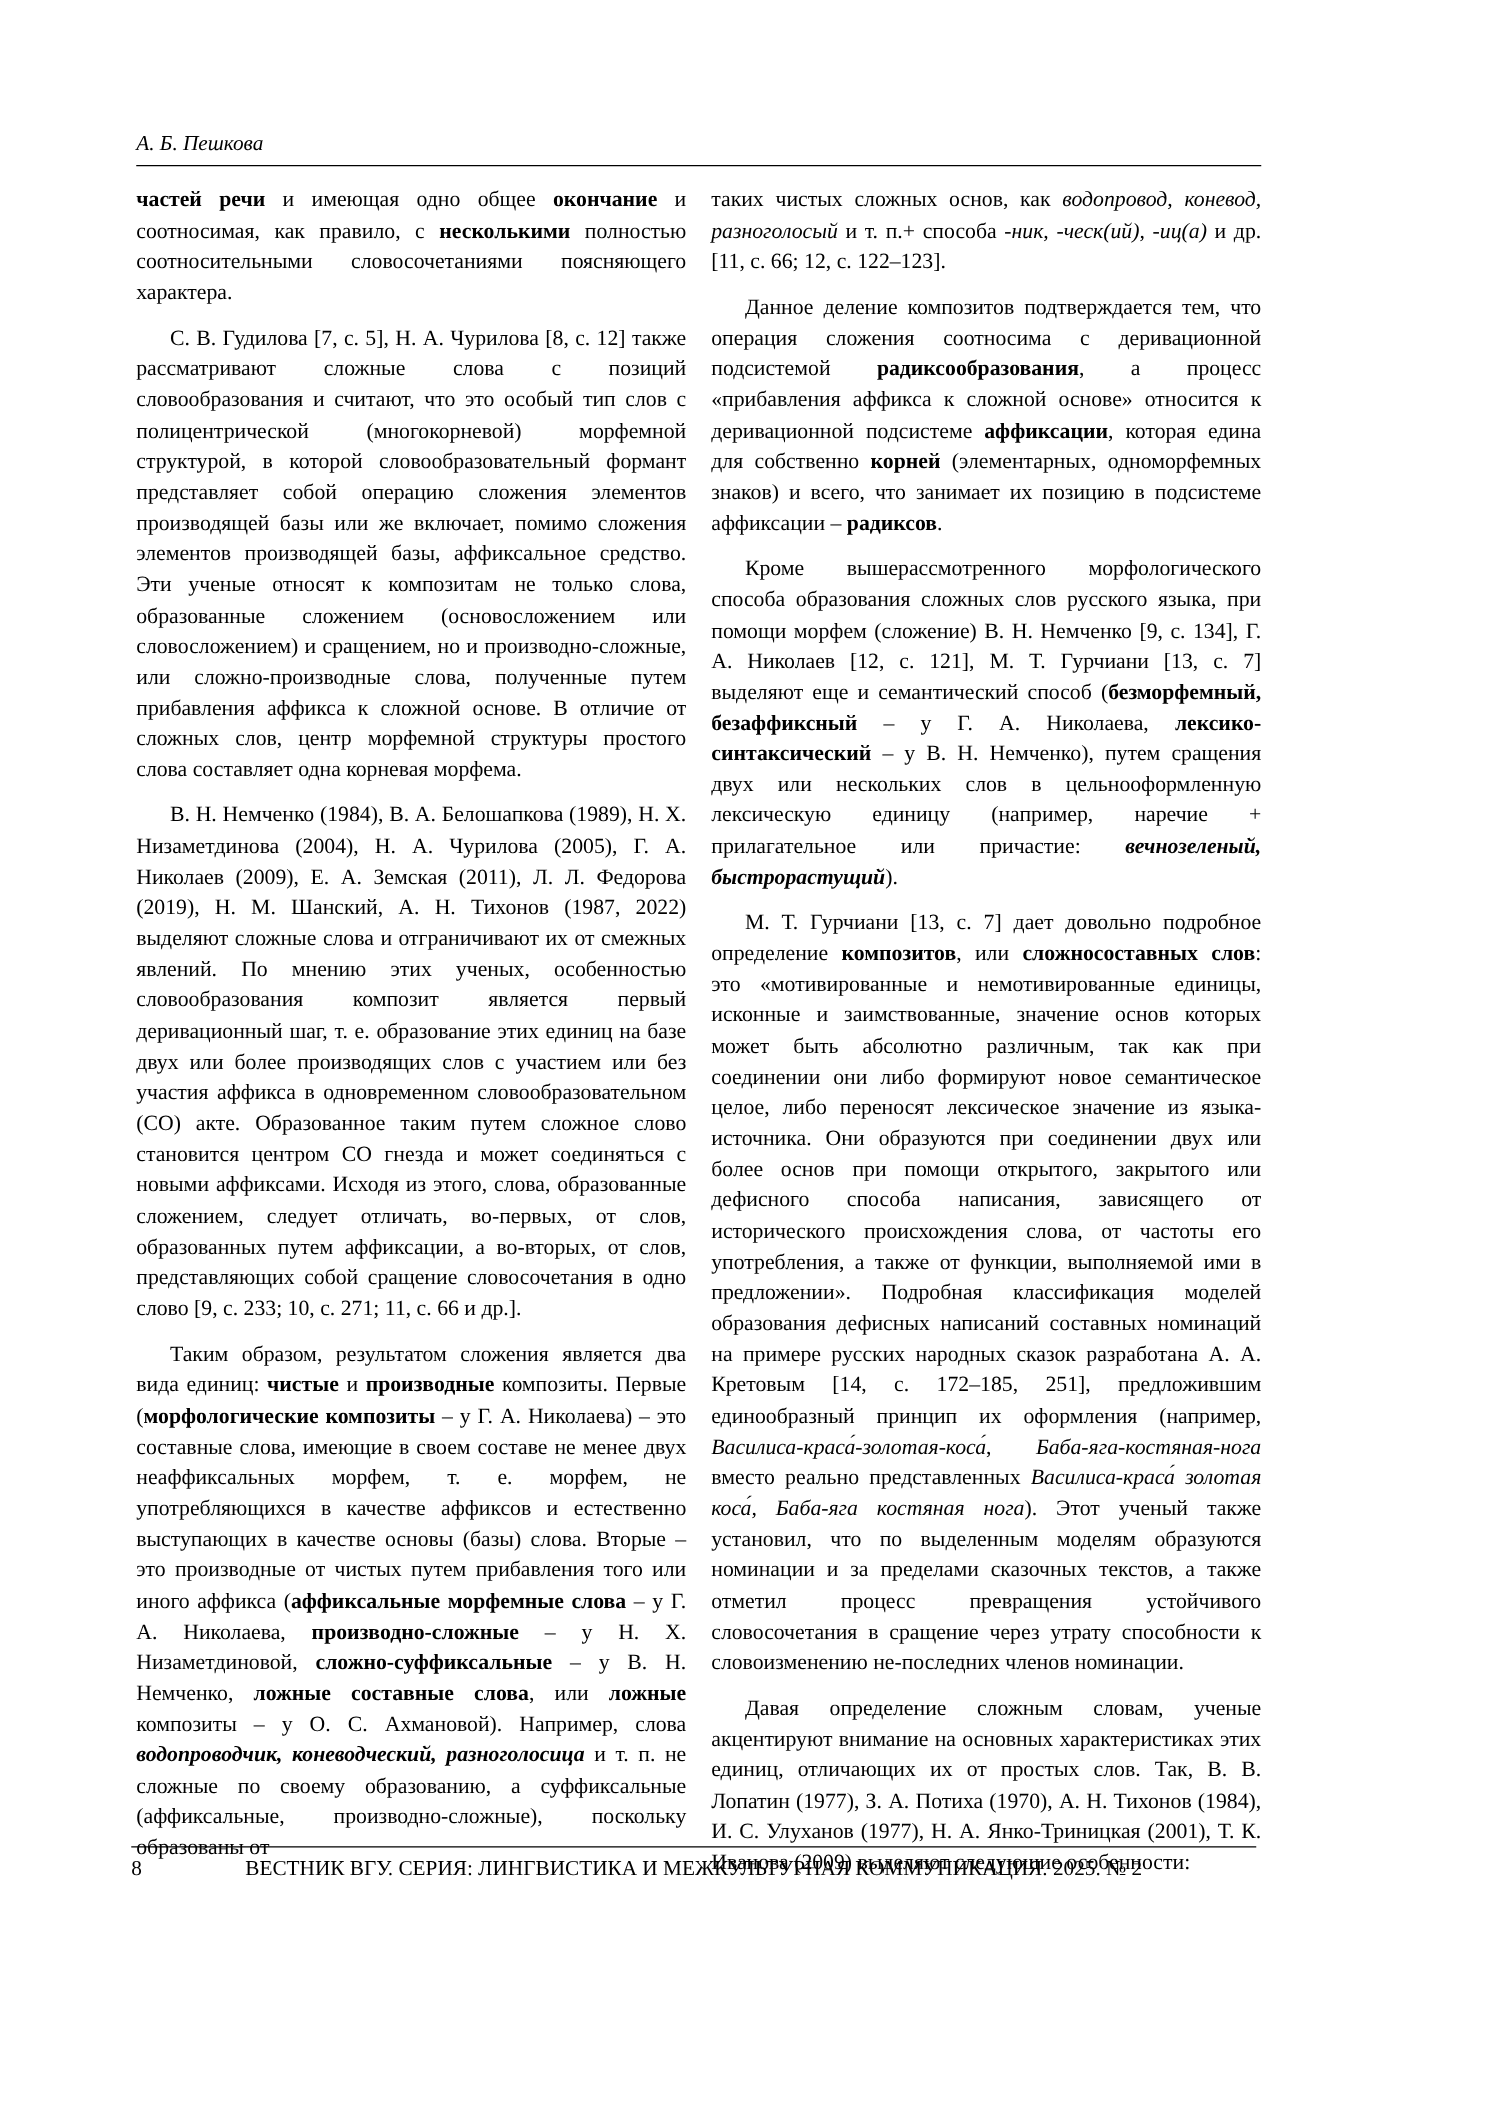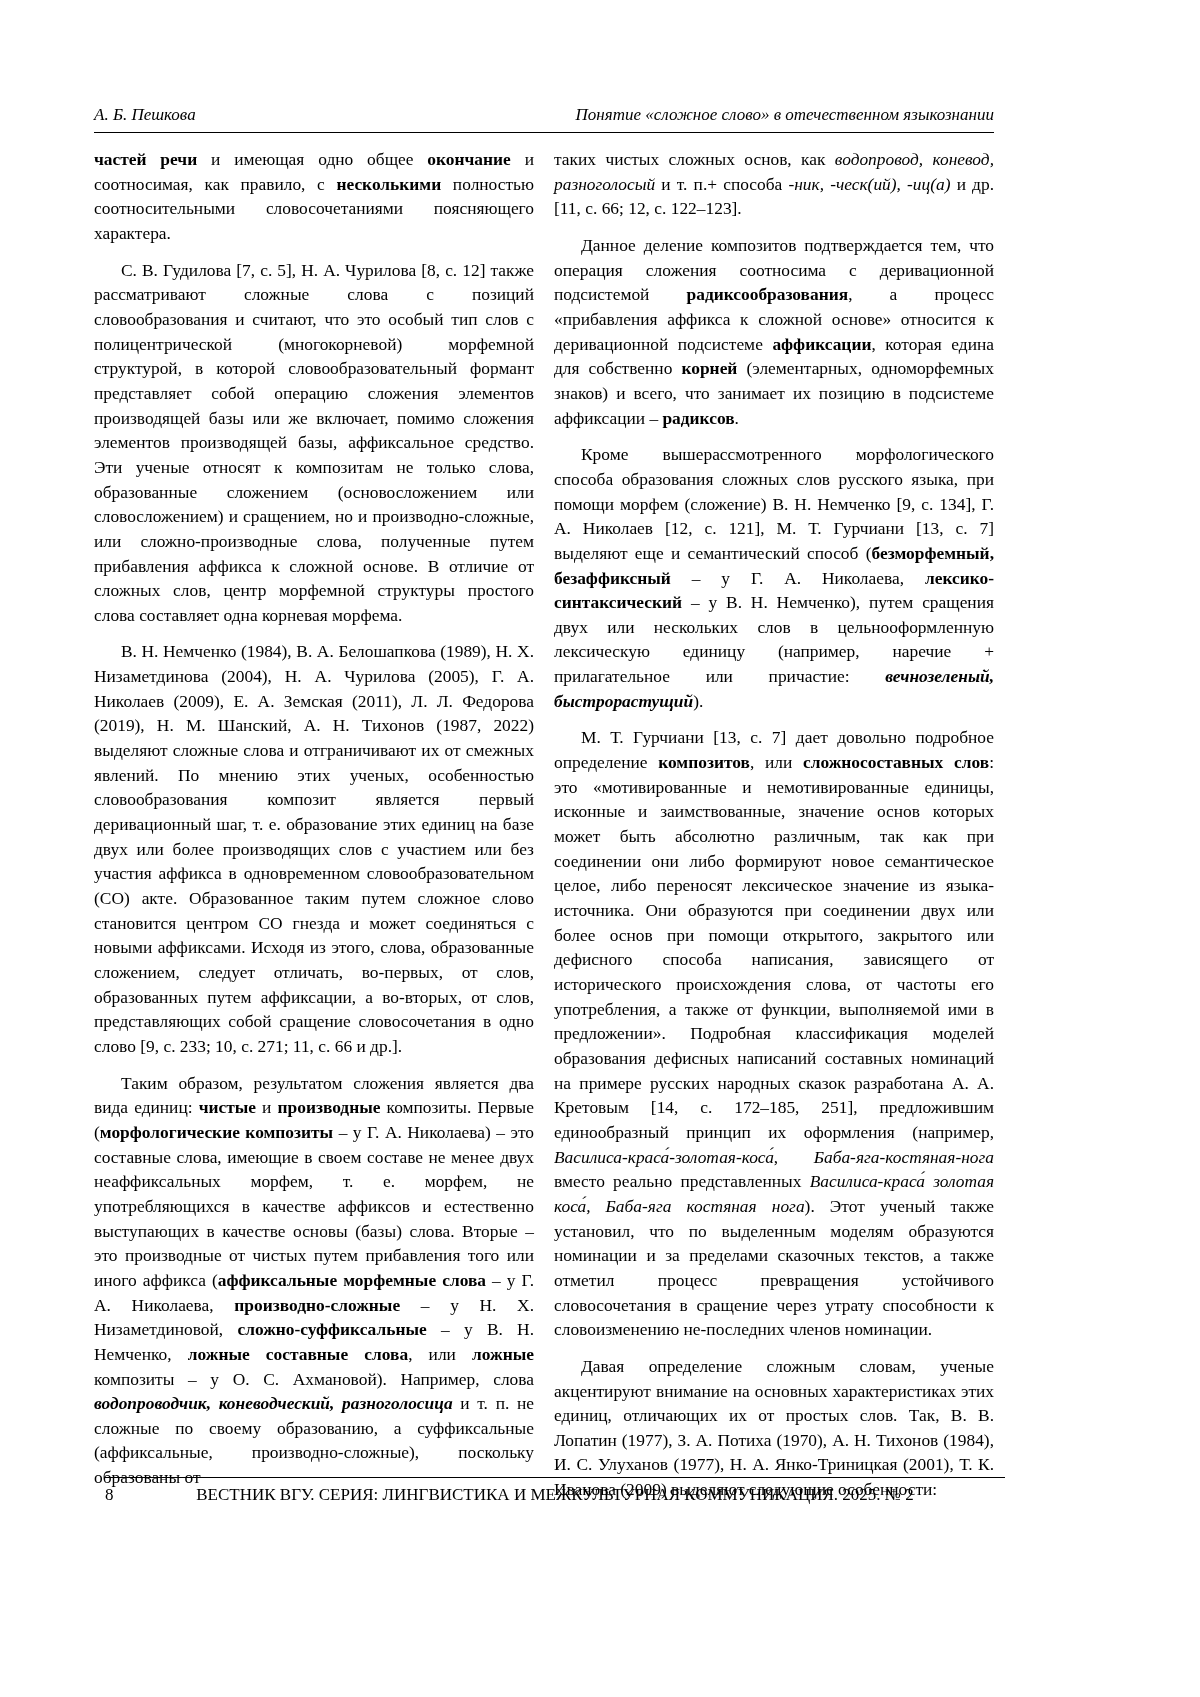--- a/index.html
+++ b/index.html
@@ -9,21 +9,21 @@
     color: #000000;
   }
   body {
     width: 1200px;
     height: 1697px;
     position: relative;
     font-family: "Liberation Serif", "DejaVu Serif", serif;
   }
   .content {
     position: absolute;
-    left: 94px;
+    left: 109px;
     top: 105px;
     width: 900px;
   }
   .running-head {
     display: flex;
     justify-content: space-between;
     align-items: flex-end;
     font-style: italic;
     font-size: 17px;
     padding-bottom: 7px;
@@ -70,21 +70,20 @@
     top: 0;
   }
 </style>
 </head>
 <body>
 
 <div class="content">
 
   <div class="running-head">
     <span>А. Б. Пешкова</span>
-    <span>Понятие «сложное слово» в отечественном языкознании</span>
   </div>
 
   <div class="columns">
     <section class="col">
         <p class="no-indent"><span class="b">частей речи</span><span> и имеющая одно общее </span><span class="b">окончание</span><span> и соотносимая, как правило, с </span><span class="b">несколькими</span><span> полностью соотносительными словосочетаниями поясняющего характера.</span></p>
         <p class="indent"><span>С. В. Гудилова [7, с. 5], Н. А. Чурилова [8, с. 12] также рассматривают сложные слова с позиций словообразования и считают, что это особый тип слов с полицентрической (многокорневой) морфемной структурой, в которой словообразовательный формант представляет собой операцию сложения элементов производящей базы или же включает, помимо сложения элементов производящей базы, аффиксальное средство. Эти ученые относят к композитам не только слова, образованные сложением (основосложением или словосложением) и сращением, но и производно-сложные, или сложно-производные слова, полученные путем прибавления аффикса к сложной основе. В отличие от сложных слов, центр морфемной структуры простого слова составляет одна корневая морфема.</span></p>
         <p class="indent"><span>В. Н. Немченко (1984), В. А. Белошапкова (1989), Н. Х. Низаметдинова (2004), Н. А. Чурилова (2005), Г. А. Николаев (2009), Е. А. Земская (2011), Л. Л. Федорова (2019), Н. М. Шанский, А. Н. Тихонов (1987, 2022) выделяют сложные слова и отграничивают их от смежных явлений. По мнению этих ученых, особенностью словообразования композит является первый деривационный шаг, т. е. образование этих единиц на базе двух или более производящих слов с участием или без участия аффикса в одновременном словообразовательном (СО) акте. Образованное таким путем сложное слово становится центром СО гнезда и может соединяться с новыми аффиксами. Исходя из этого, слова, образованные сложением, следует отличать, во-первых, от слов, образованных путем аффиксации, а во-вторых, от слов, представляющих собой сращение словосочетания в одно слово [9, с. 233; 10, с. 271; 11, с. 66 и др.].</span></p>
         <p class="indent"><span>Таким образом, результатом сложения является два вида единиц: </span><span class="b">чистые</span><span> и </span><span class="b">производные</span><span> композиты. Первые (</span><span class="b">морфологические композиты</span><span> – у Г. А. Николаева) – это составные слова, имеющие в своем составе не менее двух неаффиксальных морфем, т. е. морфем, не употребляющихся в качестве аффиксов и естественно выступающих в качестве основы (базы) слова. Вторые – это производные от чистых путем прибавления того или иного аффикса (</span><span class="b">аффиксальные морфемные слова</span><span> – у Г. А. Николаева, </span><span class="b">производно-сложные</span><span> – у Н. Х. Низаметдиновой, </span><span class="b">сложно-суффиксальные</span><span> – у В. Н. Немченко, </span><span class="b">ложные составные слова</span><span>, или </span><span class="b">ложные</span><span> композиты – у О. С. Ахмановой). Например, слова </span><span class="bi">водопроводчик, коневодческий, разноголосица</span><span> и т. п. не сложные по своему образованию, а суффиксальные (аффиксальные, производно-сложные), поскольку образованы от</span></p>
       </section>
     <section class="col">

